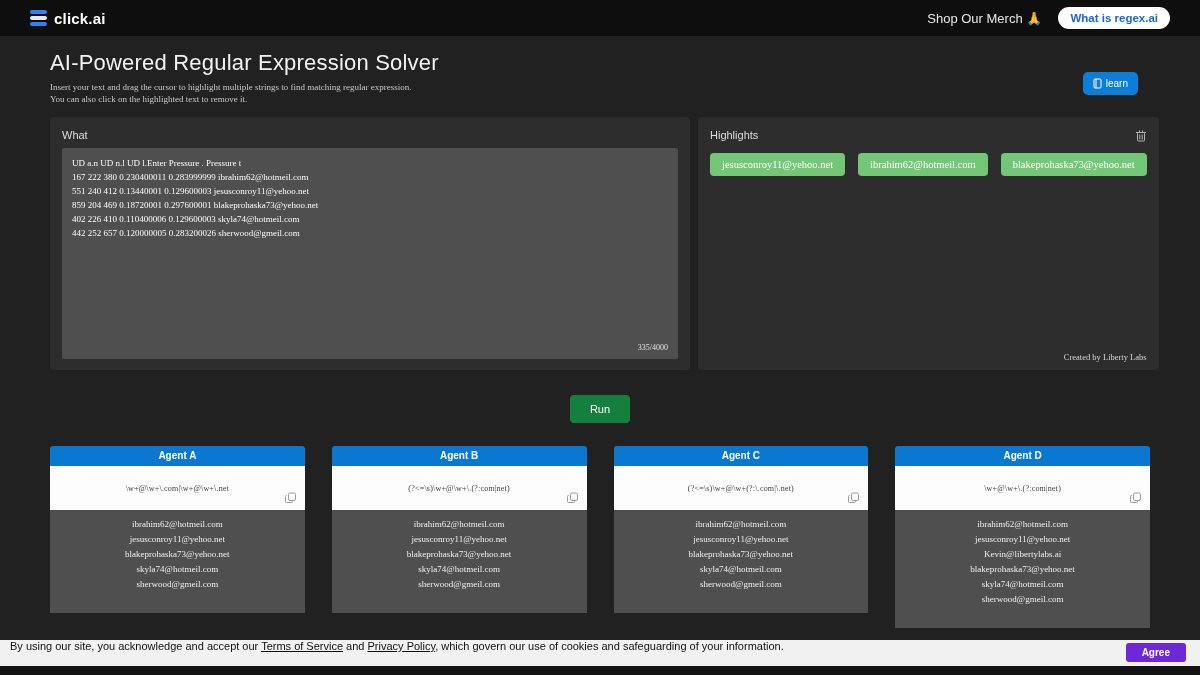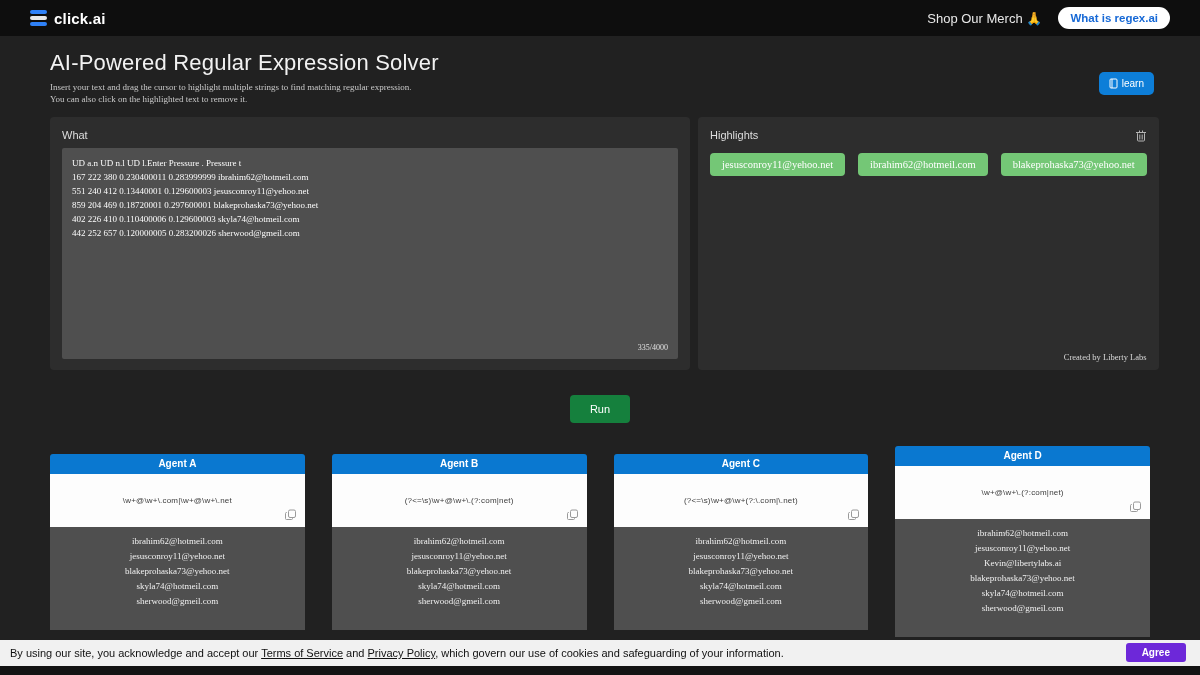--- a/index.html
+++ b/index.html
@@ -30,21 +30,21 @@
     background: #fff; color: #1769d6; border: none; cursor: pointer;
     font-size: 11.5px; font-weight: bold; padding: 5px 12px; border-radius: 12px;
     font-family: "Liberation Sans", sans-serif;
   }
 
   
   .intro { position: relative; padding: 14px 50px 0 50px; }
   .page-title { color: #f2f2f2; font-size: 22px; font-weight: 400; letter-spacing: .2px; }
   .subtitle { color: #c9c9c9; font-size: 9px; line-height: 12px; margin-top: 5px; }
   .learn-btn {
-    position: absolute; right: 46px; top: 36px;
+    position: absolute; right: 62px; top: 36px;
     background: #0d7ed8; color: #fff; border: none; cursor: pointer;
     font-size: 10px; padding: 6px 10px; border-radius: 5px;
     display: flex; align-items: center; gap: 4px;
     font-family: "Liberation Sans", sans-serif;
   }
 
   
   .panels { display: flex; gap: 8px; margin: 12px 50px 0 50px; height: 253px; }
   .panel { background: #2d2d2d; border-radius: 4px; padding: 12px; position: relative; }
   .panel-label { color: #dedede; font-size: 11px; margin-bottom: 7px; }
@@ -69,39 +69,39 @@
 
   
   .run-row { text-align: center; margin-top: 25px; }
   .run-btn {
     background: #15803d; color: #fff; border: none; cursor: pointer;
     font-size: 11px; padding: 8px 20px; border-radius: 4px;
     font-family: "Liberation Sans", sans-serif;
   }
 
   
-  .agents { display: flex; gap: 27px; margin: 23px 50px 0 50px; align-items: center; }
+  .agents { display: flex; gap: 27px; margin: 23px 50px 0 50px; align-items: flex-start; }
   .agent-card { flex: 1; border-radius: 3px 3px 0 0; overflow: hidden; }
   .agent-head {
     background: #0a78d0; color: #fff; font-size: 10px; font-weight: bold;
     text-align: center; height: 20px; line-height: 20px;
   }
   .agent-regex-area {
-    background: #fdfdfd; height: 53px; position: relative;
-    display: flex; align-items: center; justify-content: center;
+    background: #fdfdfd; height: 44px; position: relative;
+    display: flex; align-items: center; justify-content: center; font-family: Liberation Serif, serif;
   }
   .agent-regex { color: #3c3c3c; font-size: 8px; letter-spacing: .2px; }
   .copy-btn { position: absolute; right: 8px; bottom: 6px; background: none; border: none; cursor: pointer; line-height: 0; padding: 0; }
   .agent-results { background: #4f4f4f; padding: 7px 0 21px 0; }
   .agent-results div { color: #f0f0f0; font-size: 9px; line-height: 15px; text-align: center; }
 
   
   .cookie-bar {
     position: absolute; left: 0; right: 0; bottom: 9px; height: 26px;
-    background: #f1f1f1; display: flex; align-items: center; padding: 0 10px;
+    background: #f1f1f1; display: flex; padding: 0 10px;
     z-index: 5;
   }
   .cookie-text { font-size: 11px; color: #111; }
   .cookie-text a { color: #111; text-decoration: underline; cursor: pointer; }
   .agree-btn {
     position: absolute; right: 14px; top: 3px;
     background: #6d28d9; color: #fff; border: none; cursor: pointer;
     font-size: 10px; font-weight: bold; padding: 4px 16px; border-radius: 3px;
     font-family: "Liberation Sans", sans-serif;
   }

